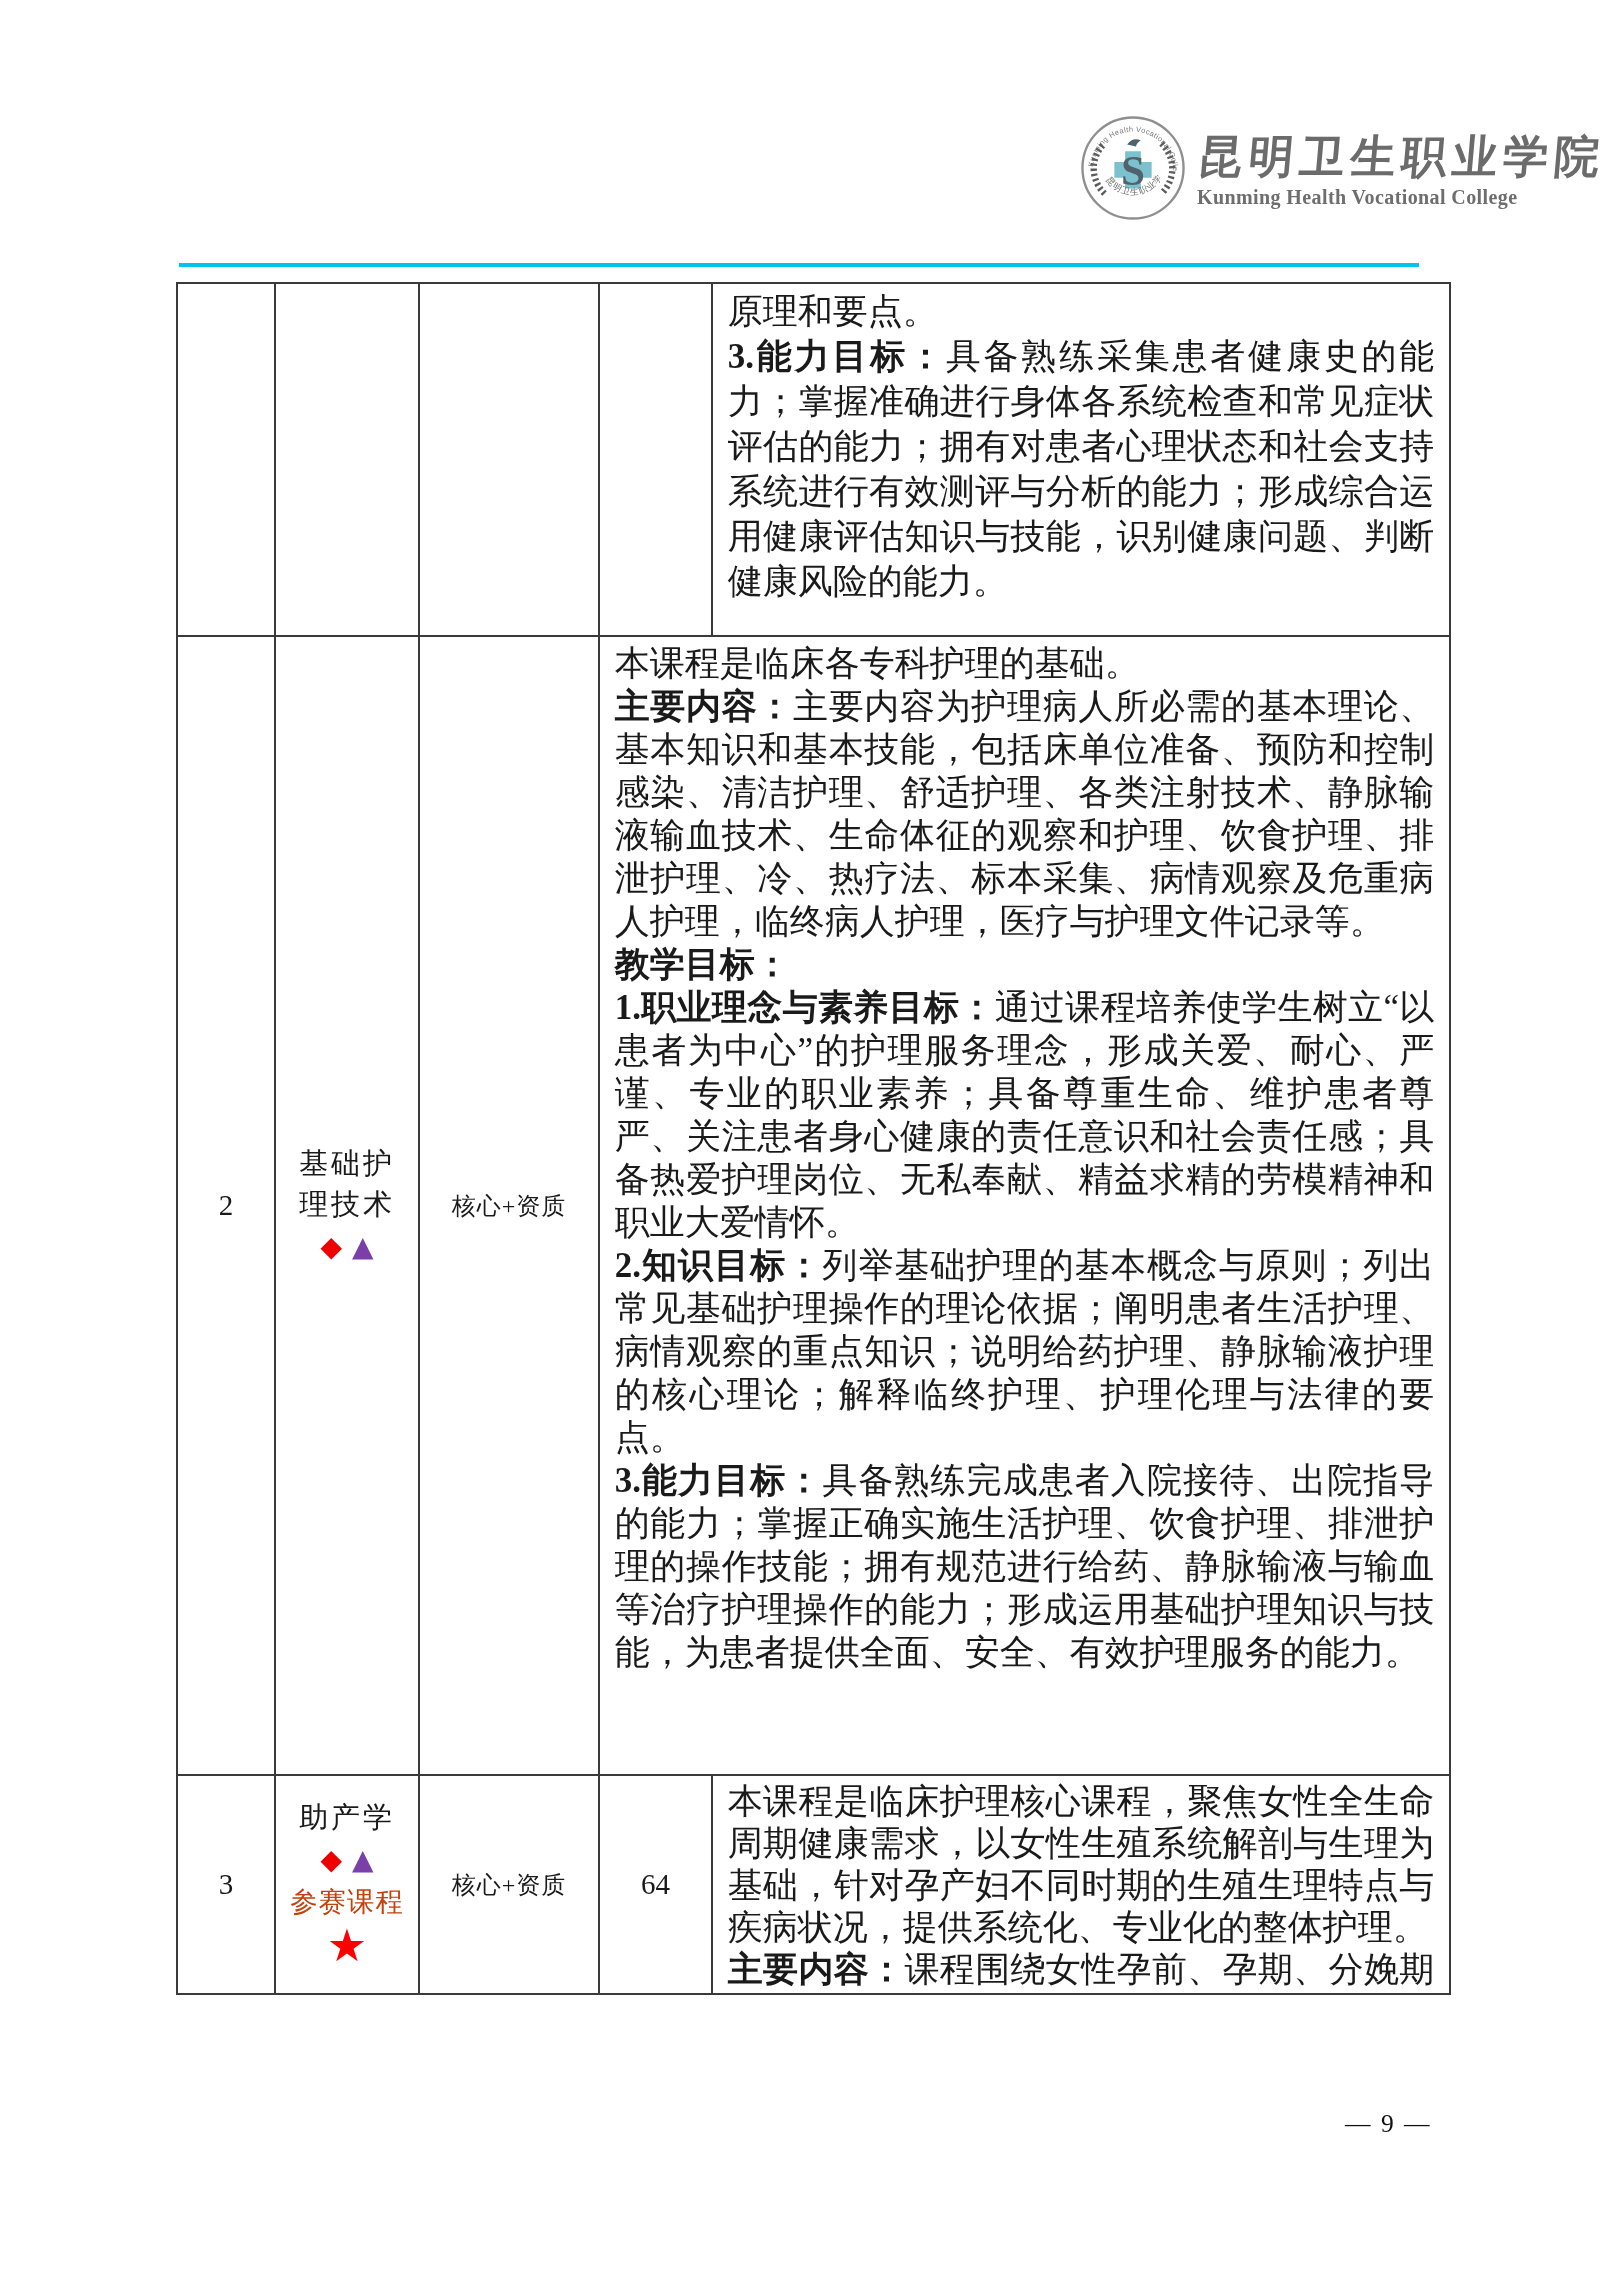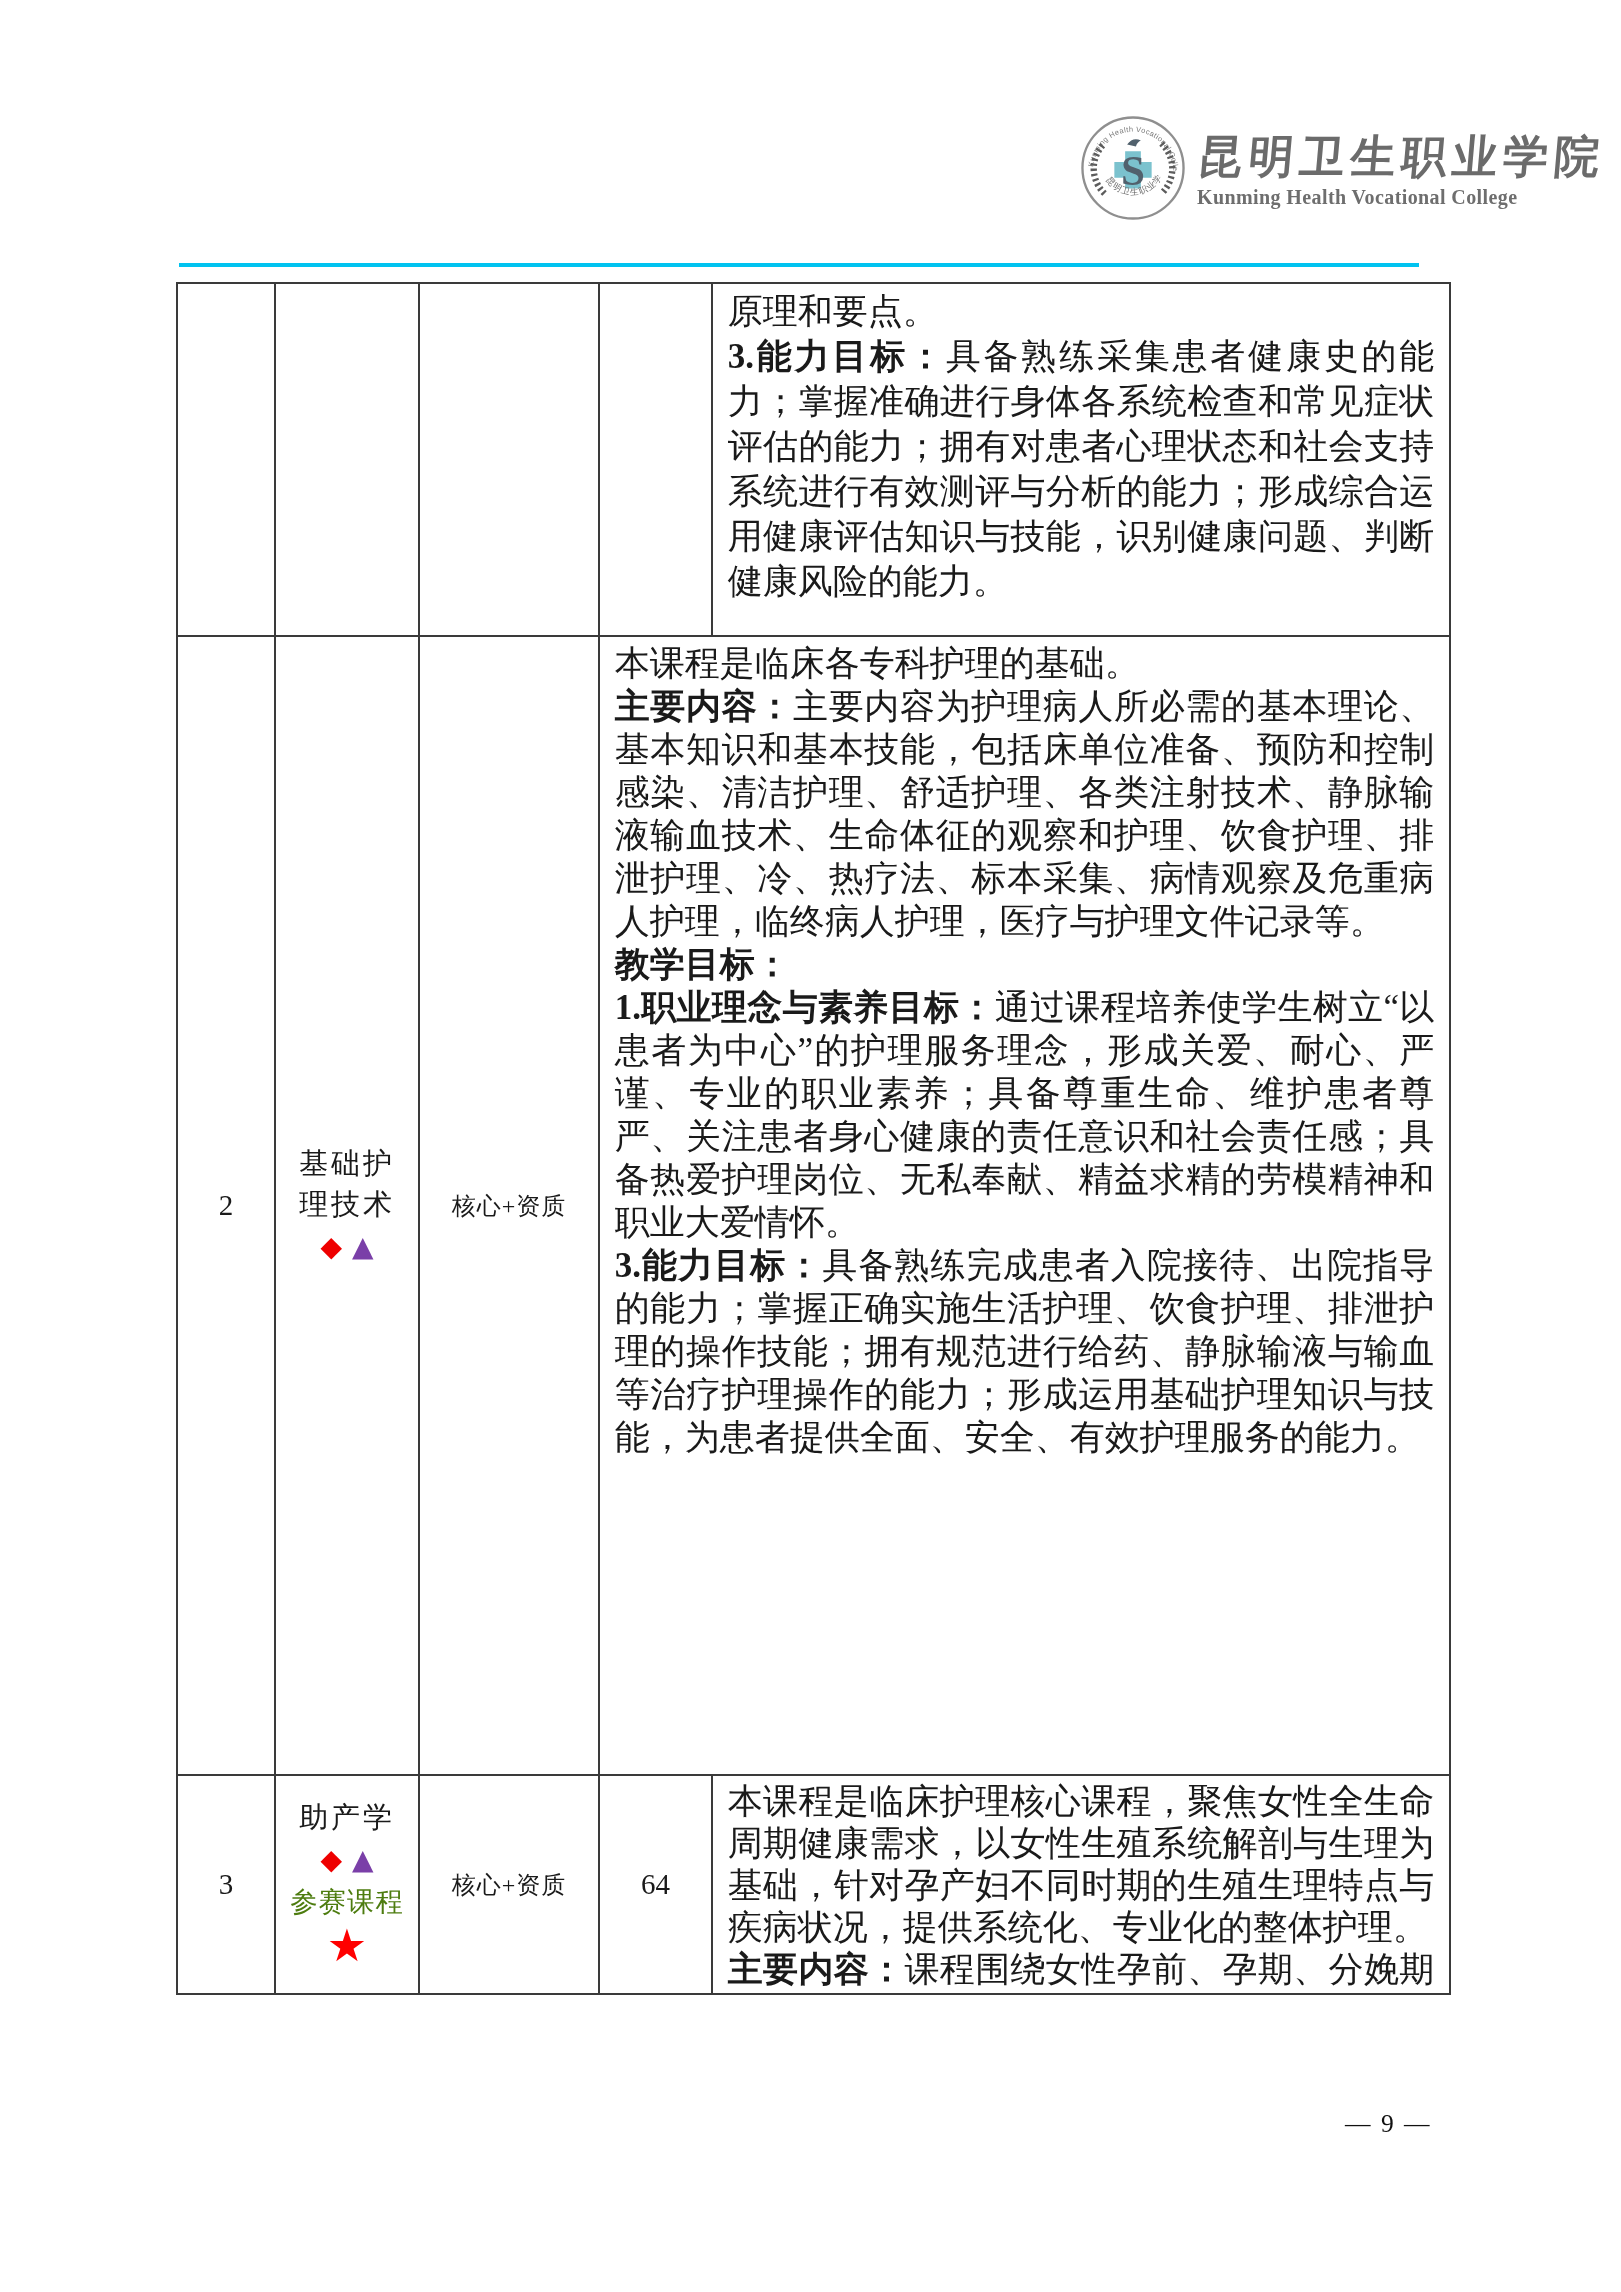--- a/index.html
+++ b/index.html
@@ -82,29 +82,30 @@
           <div class="cell c-course">
             <div class="cname">基础护理技术</div>
             <div class="symline"><span class="sym" style="color: rgb(238, 0, 0);">◆</span><span class="sym" style="color: rgb(122, 63, 168);">▲</span></div>
           </div>
           <div class="cell c-type">核心+资质</div>
           <div class="cell c-desc" style="line-height: 43px;">
             <p>本课程是临床各专科护理的基础。</p>
             <p><b>主要内容：</b>主要内容为护理病人所必需的基本理论、基本知识和基本技能，包括床单位准备、预防和控制感染、清洁护理、舒适护理、各类注射技术、静脉输液输血技术、生命体征的观察和护理、饮食护理、排泄护理、冷、热疗法、标本采集、病情观察及危重病人护理，临终病人护理，医疗与护理文件记录等。</p>
             <p><b>教学目标：</b></p>
             <p><b>1.职业理念与素养目标：</b>通过课程培养使学生树立“以患者为中心”的护理服务理念，形成关爱、耐心、严谨、专业的职业素养；具备尊重生命、维护患者尊严、关注患者身心健康的责任意识和社会责任感；具备热爱护理岗位、无私奉献、精益求精的劳模精神和职业大爱情怀。</p>
+            <p><b>2.知识目标：</b>列举基础护理的基本概念与原则；列出常见基础护理操作的理论依据；阐明患者生活护理、病情观察的重点知识；说明给药护理、静脉输液护理的核心理论；解释临终护理、护理伦理与法律的要点。</p>
             <p><b>3.能力目标：</b>具备熟练完成患者入院接待、出院指导的能力；掌握正确实施生活护理、饮食护理、排泄护理的操作技能；拥有规范进行给药、静脉输液与输血等治疗护理操作的能力；形成运用基础护理知识与技能，为患者提供全面、安全、有效护理服务的能力。</p>
           </div>
         </div>
         <div class="trow" style="height: 217px;">
           <div class="cell c-num">3</div>
           <div class="cell c-course">
             <div class="cname">助产学</div>
             <div class="symline"><span class="sym" style="color: rgb(238, 0, 0);">◆</span><span class="sym" style="color: rgb(122, 63, 168);">▲</span></div>
-            <div class="extra-label" style="color: #4d7c0f;">参赛课程</div>
+            <div class="extra-label" style="color: #c2410c;">参赛课程</div>
             <div class="symline"><span class="sym big" style="color: rgb(255, 0, 0);">★</span></div>
           </div>
           <div class="cell c-type">核心+资质</div>
           <div class="cell c-hours">64</div>
           <div class="cell c-desc" style="line-height: 42px;">
             <p>本课程是临床护理核心课程，聚焦女性全生命周期健康需求，以女性生殖系统解剖与生理为基础，针对孕产妇不同时期的生殖生理特点与疾病状况，提供系统化、专业化的整体护理。</p>
             <p><b>主要内容：</b>课程围绕女性孕前、孕期、分娩期及</p>
           </div>
         </div>
       </div>

